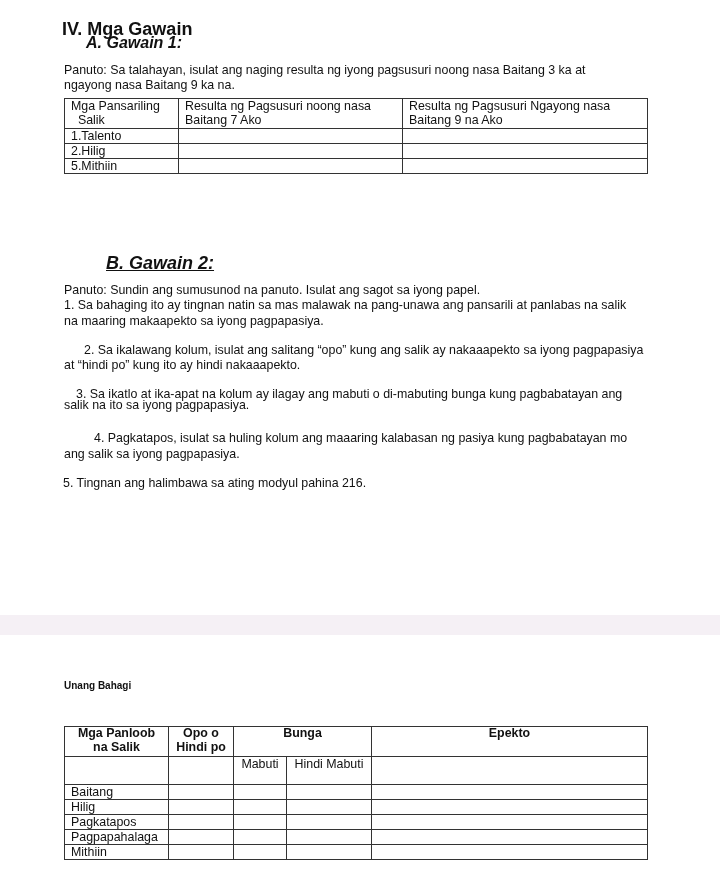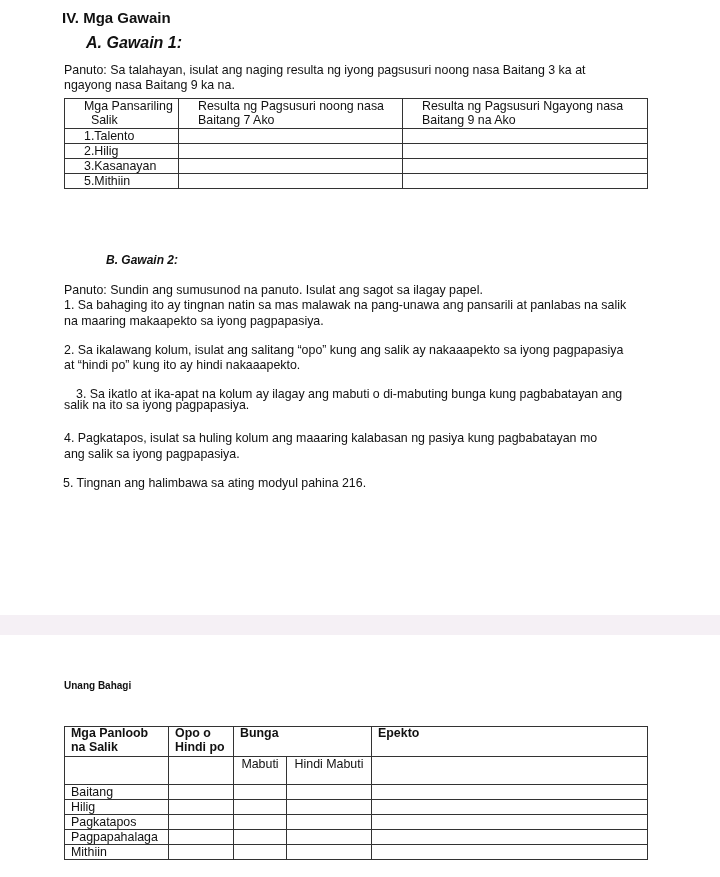--- a/index.html
+++ b/index.html
@@ -7,40 +7,40 @@
       width: 720px; height: 877px; position: relative; overflow: hidden;
       font-family: "Liberation Sans", sans-serif; color: #111111; font-size: 12.4px;
     }
     .abs { position: absolute; }
     .b { font-weight: bold; }
     .bi { font-weight: bold; font-style: italic; }
     .line { position: absolute; left: 64px; white-space: nowrap; line-height: 15px; }
 
     table.t1, table.t2 { position: absolute; border-collapse: collapse; table-layout: fixed; }
     table.t1 td, table.t2 td {
-      border: 1px solid #333333; padding: 0 19px; vertical-align: top;
+      border: 1px solid #333333; padding: 0 6px; vertical-align: top;
       line-height: 14px; font-size: 12.4px; white-space: nowrap; overflow: hidden;
     }
     table.t1 { left: 64px; top: 98px; width: 583px; border: 1.5px solid #444; }
     table.t1 td { height: 14px; }
     table.t1 tr.hdr td { height: 29px; }
 
     table.t2 { left: 64px; top: 726px; width: 583px; border: 1.5px solid #444; }
     table.t2 td { height: 14px; padding: 0 6px; }
-    table.t2 tr.h1 td { height: 29px; font-weight: bold; line-height: 13.5px; }
+    table.t2 tr.h1 td { height: 29px; text-align: center; font-weight: bold; line-height: 13.5px; }
     table.t2 tr.h2 td { height: 27px; }
     table.t2 tr.h2 td.sub { text-align: center; padding: 0 4px; }
     table.t2 tr.data td { height: 14px; line-height: 14px; }
 
     .gap-band { position: absolute; left: 0; top: 615px; width: 720px; height: 20px; background: #f5f0f5; }
   </style>
 </head>
 <body>
 
-<div class="abs b" style="left:62px; top:9px; font-size:15px;">IV.  Mga Gawain</div>
+<div class="abs b" style="left:62px; top:19px; font-size:18px;">IV.  Mga Gawain</div>
 
 <div class="abs bi" style="left:86px; top:34px; font-size:16px;">A.   Gawain 1:</div>
 
 <div class="line" style="top:63px;">Panuto: Sa talahayan, isulat ang naging resulta ng iyong pagsusuri noong nasa Baitang 3 ka at</div>
 <div class="line" style="top:78px;">ngayong nasa Baitang 9 ka na.</div>
 
 <table class="t1">
   <colgroup>
     <col style="width:114px">
     <col style="width:224px">
@@ -65,46 +65,41 @@
     <td>1.Talento</td>
     <td></td>
     <td></td>
   </tr>
   <tr>
     <td>2.Hilig</td>
     <td></td>
     <td></td>
   </tr>
   <tr>
-    <td>3.Kasanayan</td>
-    <td></td>
-    <td></td>
-  </tr>
-  <tr>
     <td>5.Mithiin</td>
     <td></td>
     <td></td>
   </tr>
 </tbody>
   </table>
 
-<div class="abs bi" style="left:106px; top:253px; font-size:12px;">B. Gawain 2:</div>
+<div class="abs bi" style="left:106px; top:253px; font-size:18px;text-decoration:underline;">B. Gawain 2:</div>
 
-<div class="line" style="top:283px;">Panuto: Sundin ang sumusunod na panuto. Isulat ang sagot sa ilagay papel.</div>
+<div class="line" style="top:283px;">Panuto: Sundin ang sumusunod na panuto. Isulat ang sagot sa iyong papel.</div>
 
 <div class="line" style="top:298px;">1. Sa bahaging ito ay tingnan natin sa mas malawak na pang-unawa ang pansarili at panlabas na salik</div>
 <div class="line" style="top:314px;">na maaring makaapekto sa iyong pagpapasiya.</div>
 
-<div class="line" style="top:343px;">2. Sa ikalawang kolum, isulat ang salitang “opo” kung ang salik ay nakaaapekto sa iyong pagpapasiya</div>
+<div class="line" style="top:343px;margin-left:20px;">2. Sa ikalawang kolum, isulat ang salitang “opo” kung ang salik ay nakaaapekto sa iyong pagpapasiya</div>
 <div class="line" style="top:358px;">at “hindi po” kung ito ay hindi nakaaapekto.</div>
 
 <div class="line" style="top:387px;margin-left:12px;">3. Sa ikatlo at ika-apat na kolum ay ilagay ang mabuti o di-mabuting bunga kung pagbabatayan ang</div>
 <div class="line" style="top:398px;">salik na ito sa iyong pagpapasiya.</div>
 
-<div class="line" style="top:431px;">4. Pagkatapos, isulat sa huling kolum ang maaaring kalabasan ng pasiya kung pagbabatayan mo</div>
+<div class="line" style="top:431px;margin-left:30px;">4. Pagkatapos, isulat sa huling kolum ang maaaring kalabasan ng pasiya kung pagbabatayan mo</div>
 <div class="line" style="top:447px;">ang salik sa iyong pagpapasiya.</div>
 
 <div class="line" style="top:476px; left:63px;">5. Tingnan ang halimbawa sa ating modyul pahina 216.</div>
 
 <div class="gap-band"></div>
 
 <div class="abs b" style="left:64px; top:680px; font-size:10px;text-align:right;">Unang Bahagi</div>
 
 <table class="t2">
   <colgroup>

